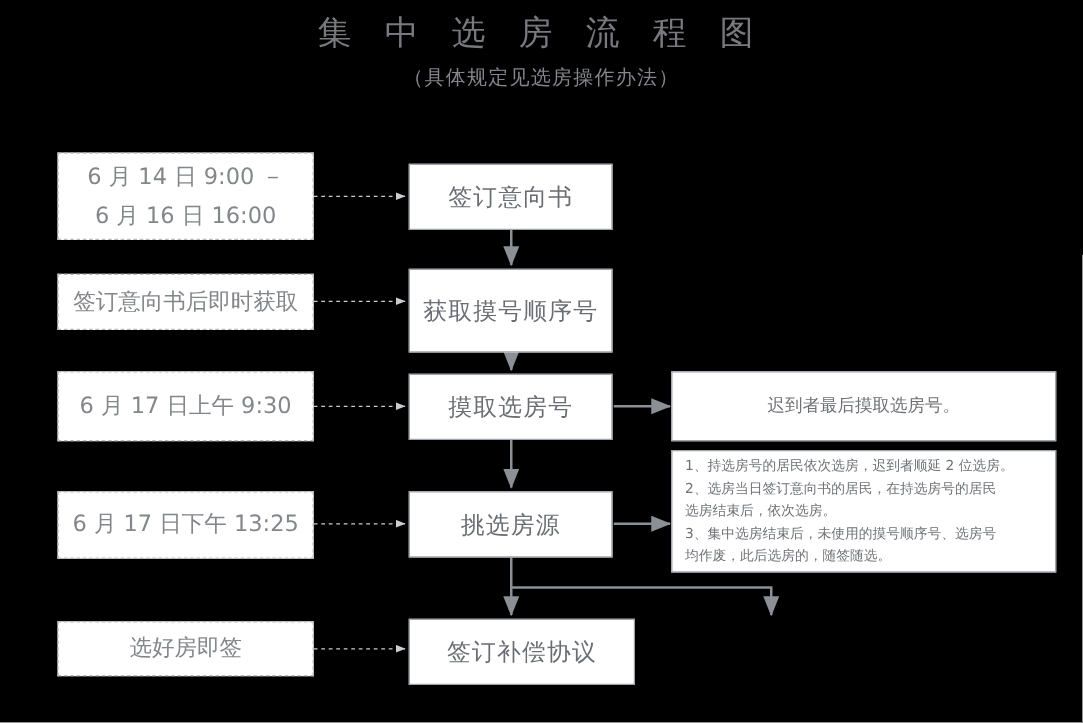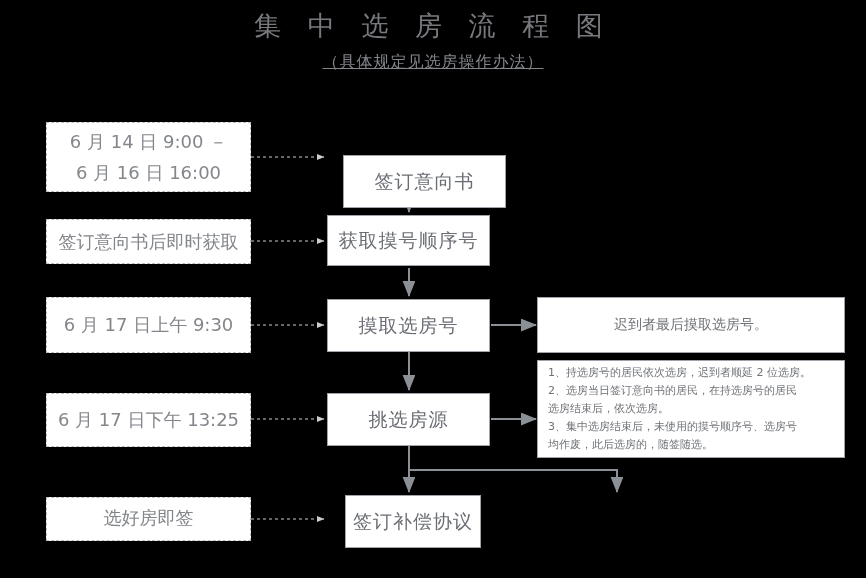--- a/index.html
+++ b/index.html
@@ -36,21 +36,20 @@
   .subtitle {
     position: absolute;
     left: 0;
     top: 52px;
     width: 866px;
     text-align: center;
     font-size: 16px;
     letter-spacing: 1px;
     color: #83868b;
     white-space: nowrap;
-    text-decoration: underline;
   }
 
   
   .box {
     position: absolute;
     box-sizing: border-box;
     background: #ffffff;
     display: flex;
     align-items: center;
   }
@@ -155,37 +154,37 @@
   </div>
 
   <div class="box box-dashed" style="left:46px; top:393px; width:205px; height:54px;">
     <span>6 月 17 日下午 13:25</span>
   </div>
 
   <div class="box box-dashed" style="left:46px; top:497px; width:205px; height:44px;font-family:Liberation Serif, serif;">
     <span>选好房即签</span>
   </div>
 
-  <div class="box box-main" style="left:343px; top:131px; width:163px; height:53px;margin-top:24px;">
+  <div class="box box-main" style="left:327px; top:131px; width:163px; height:53px;">
     <span>签订意向书</span>
   </div>
 
-  <div class="box box-main" style="left:327px; top:215px; width:163px; height:51px;">
+  <div class="box box-main" style="left:327px; top:215px; width:163px; height:67px;">
     <span>获取摸号顺序号</span>
   </div>
 
   <div class="box box-main" style="left:327px; top:299px; width:163px; height:53px;">
     <span>摸取选房号</span>
   </div>
 
   <div class="box box-main" style="left:327px; top:393px; width:163px; height:53px;">
     <span>挑选房源</span>
   </div>
 
-  <div class="box box-main" style="left:345px; top:495px; width:136px; height:53px;">
+  <div class="box box-main" style="left:327px; top:495px; width:181px; height:53px;">
     <span>签订补偿协议</span>
   </div>
 
   <div class="box box-note" style="left:537px; top:297px; width:308px; height:56px;">
     <span>迟到者最后摸取选房号。</span>
   </div>
 
   <div class="box box-note-left note-lines" style="left:537px; top:360px; width:308px; height:98px;">
     <div>
       <span>1、持选房号的居民依次选房，迟到者顺延 2 位选房。</span>

